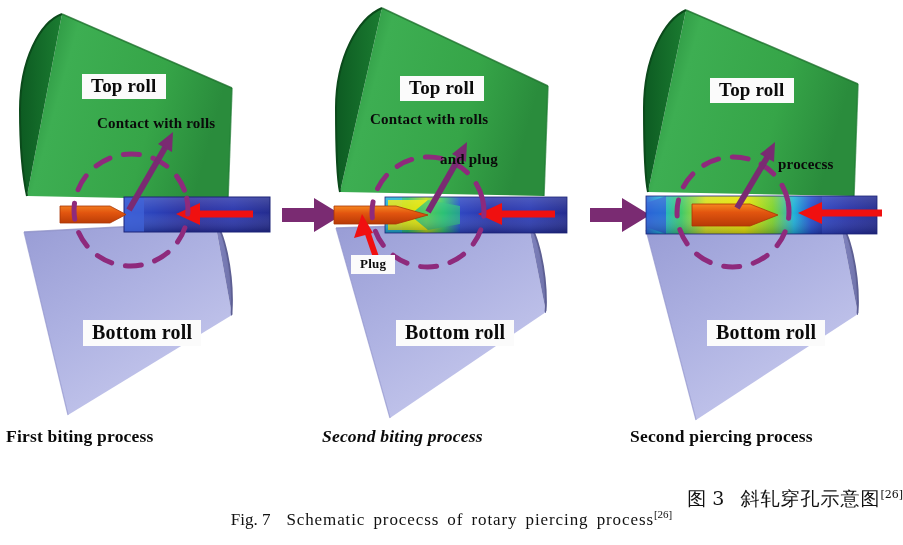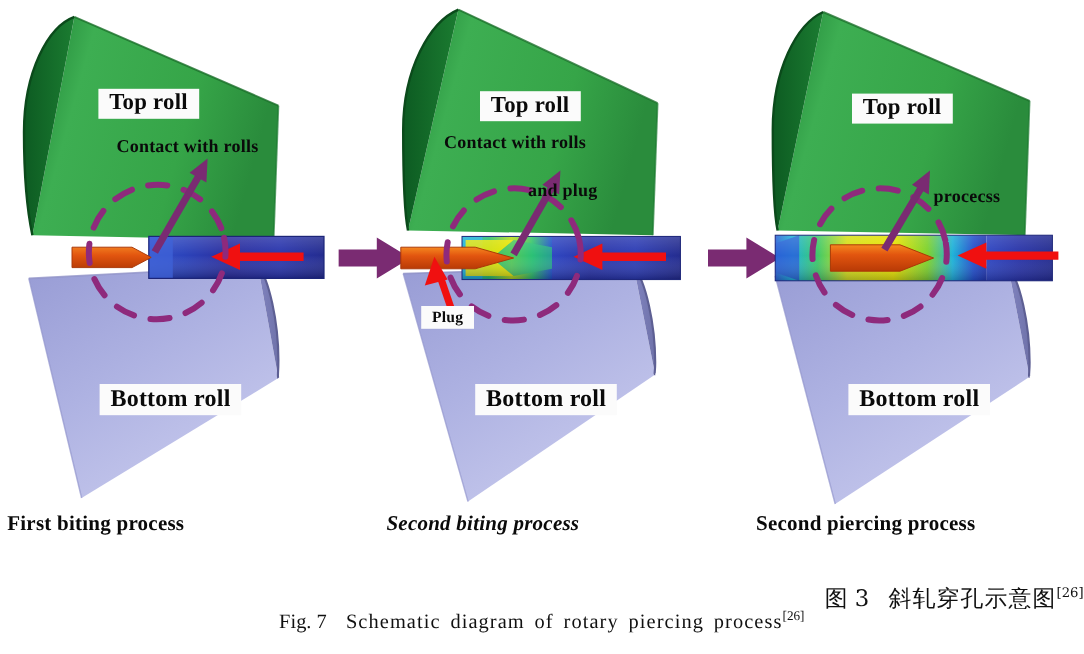--- a/index.html
+++ b/index.html
@@ -419,16 +419,16 @@
       <div class="lbl lbl-plain caption-under" style="left:10px; top:427px;">Second piercing process</div>
     </div>
 
   </div>
 
   <div class="caption-zh">
     <span>图 3</span><span class="sep"></span><span class="zh-body">斜轧穿孔示意图</span><sup class="refmark">[26]</sup>
   </div>
 
   <div class="caption-en">
-    <span>Fig. 7</span><span class="sep"></span><span class="en-body">Schematic diagram of rotary piercing process</span><sup class="refmark">[26]</sup>
+    <span>Fig. 7</span><span class="sep"></span><span class="en-body">Schematic procecss of rotary piercing process</span><sup class="refmark">[26]</sup>
   </div>
 
 </div>
 
 </body></html>

